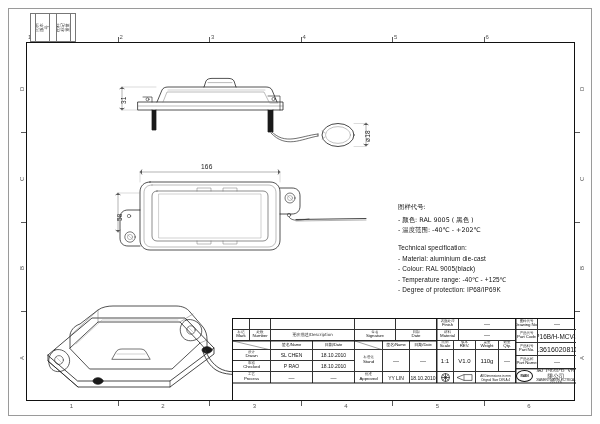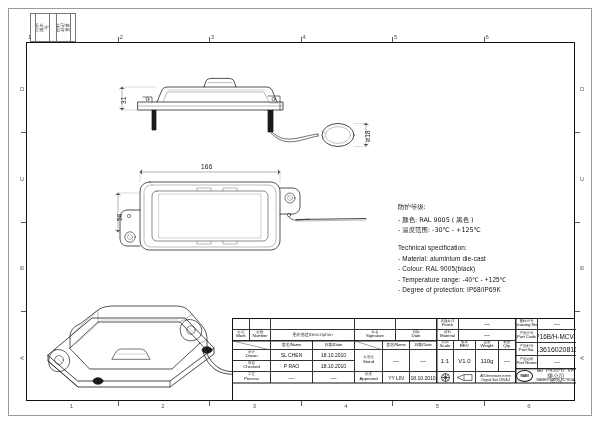--- a/index.html
+++ b/index.html
@@ -308,23 +308,23 @@
     </g>
   </svg>
 
   <div class="dim rot" style="left:120px;top:104px;">31</div>
   <div class="dim rot" style="left:364px;top:142px;">ø18</div>
   <div class="dim" style="left:201px;top:163px;">166</div>
   <div class="dim rot" style="left:116px;top:221px;">58</div>
 
   <div class="specs">
     <div class="grp cn-grp">
-      <div class="hd">防护等级:</div>
+      <div class="hd">图样代号:</div>
       <div class="ln">- 颜色: RAL 9005 ( 黑色 )</div>
-      <div class="ln">- 温度范围: -30℃ - +125℃</div>
+      <div class="ln">- 温度范围: -40℃ - +202℃</div>
     </div>
     <div class="grp en">
       <div class="hd">Technical specification:</div>
       <div class="ln">- Material: aluminium die-cast</div>
       <div class="ln">- Colour: RAL 9005(black)</div>
       <div class="ln">- Temperature range: -40℃ - +125℃</div>
       <div class="ln">- Degree of protection: IP68/IP69K</div>
     </div>
   </div>
 

